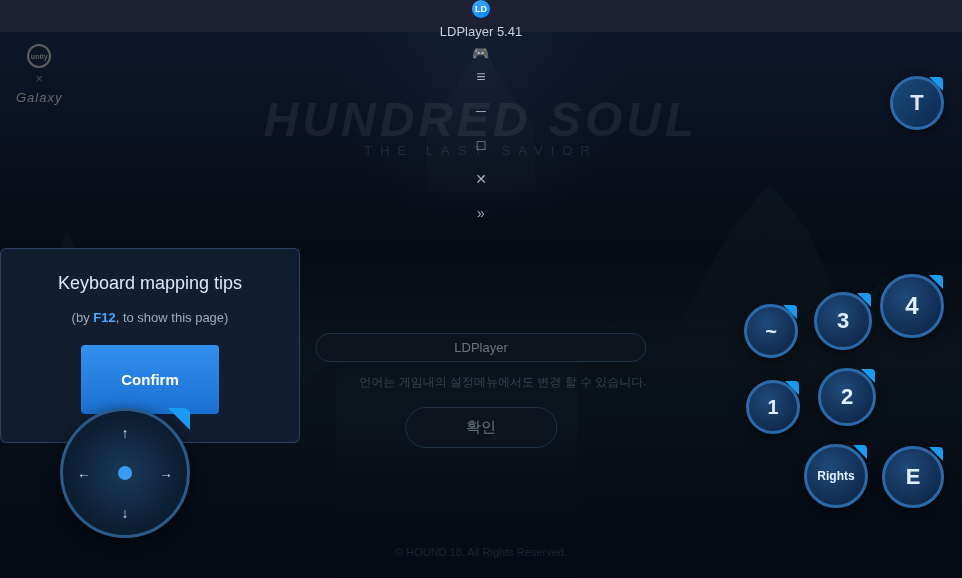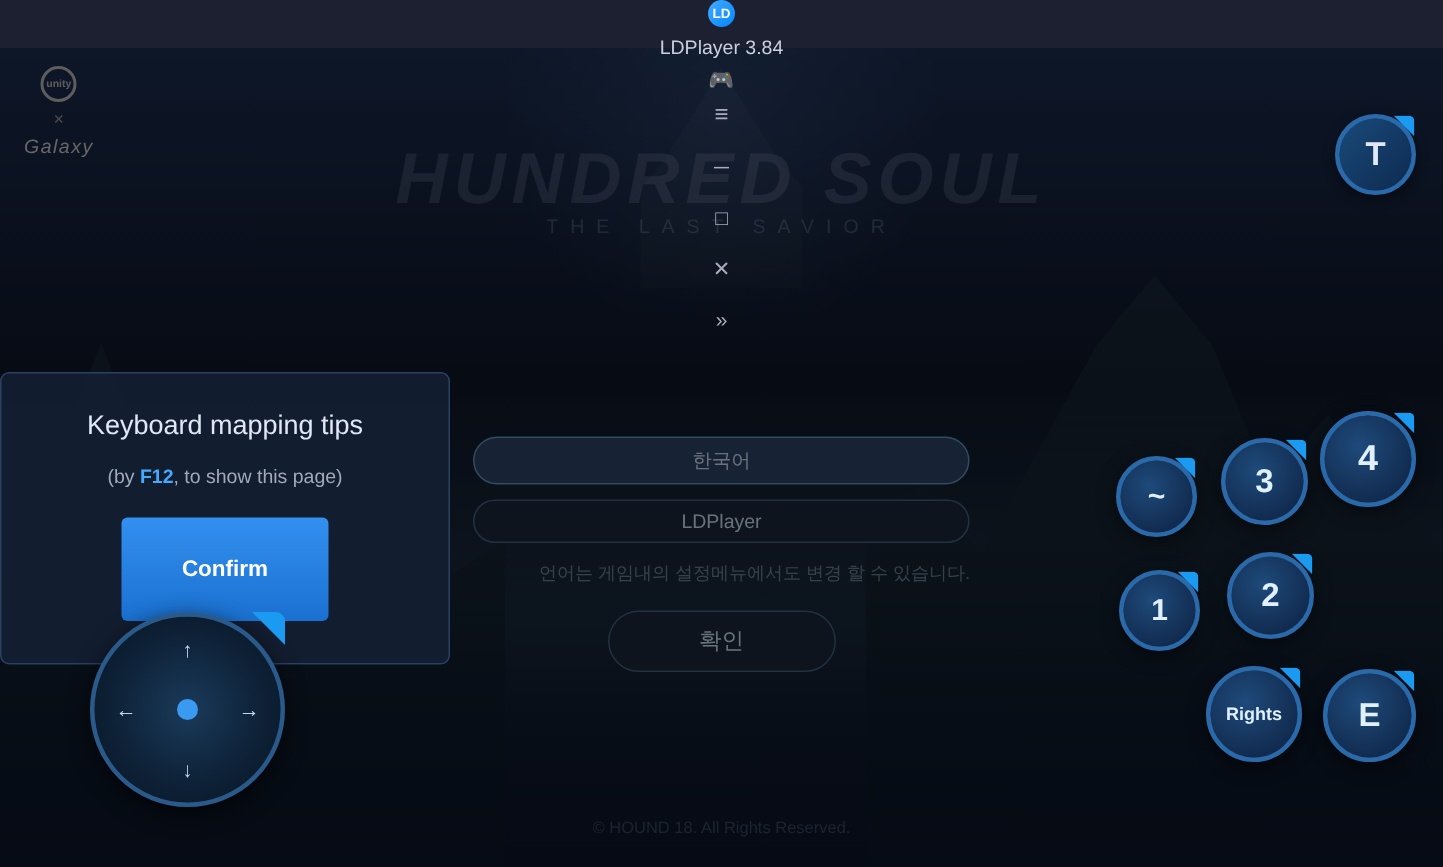--- a/index.html
+++ b/index.html
@@ -400,21 +400,21 @@
     }
   </style>
 </head>
 <body>
 
 <div class="titlebar">
   <div class="titlebar-left">
     <div class="titlebar-logo">
       <span>LD</span>
     </div>
-    <span style="font-size:13px;color:#c8d0e0;">LDPlayer 3.84</span>
+    <span style="font-size:13px;color:#c8d0e0;">LDPlayer 5.41</span>
     <span style="color:#5a8aaa;font-size:14px;">🎮</span>
   </div>
   <div class="titlebar-controls">
     <button class="titlebar-menu-btn">≡</button>
     <button class="titlebar-btn">─</button>
     <button class="titlebar-btn">□</button>
     <button class="titlebar-btn close">✕</button>
     <button class="titlebar-btn">»</button>
   </div>
 </div>
@@ -456,21 +456,20 @@
     <span class="galaxy-text">Galaxy</span>
   </div>
 
   <div class="hundred-soul-title">
     <div class="hundred-soul-main">HUNDRED SOUL</div>
     <div class="hundred-soul-sub">THE LAST SAVIOR</div>
   </div>
 
   <div class="lang-area">
     <div class="lang-buttons">
-      <button class="lang-btn active">한국어</button>
       <button class="lang-btn">LDPlayer</button>
     </div>
     <div class="lang-desc">언어는 게임내의 설정메뉴에서도 변경 할 수 있습니다.</div>
     <button class="confirm-game-btn">확인</button>
   </div>
 
   <div class="copyright">© HOUND 18. All Rights Reserved.</div>
 
   <div class="overlay">
     <div class="tip-box">

